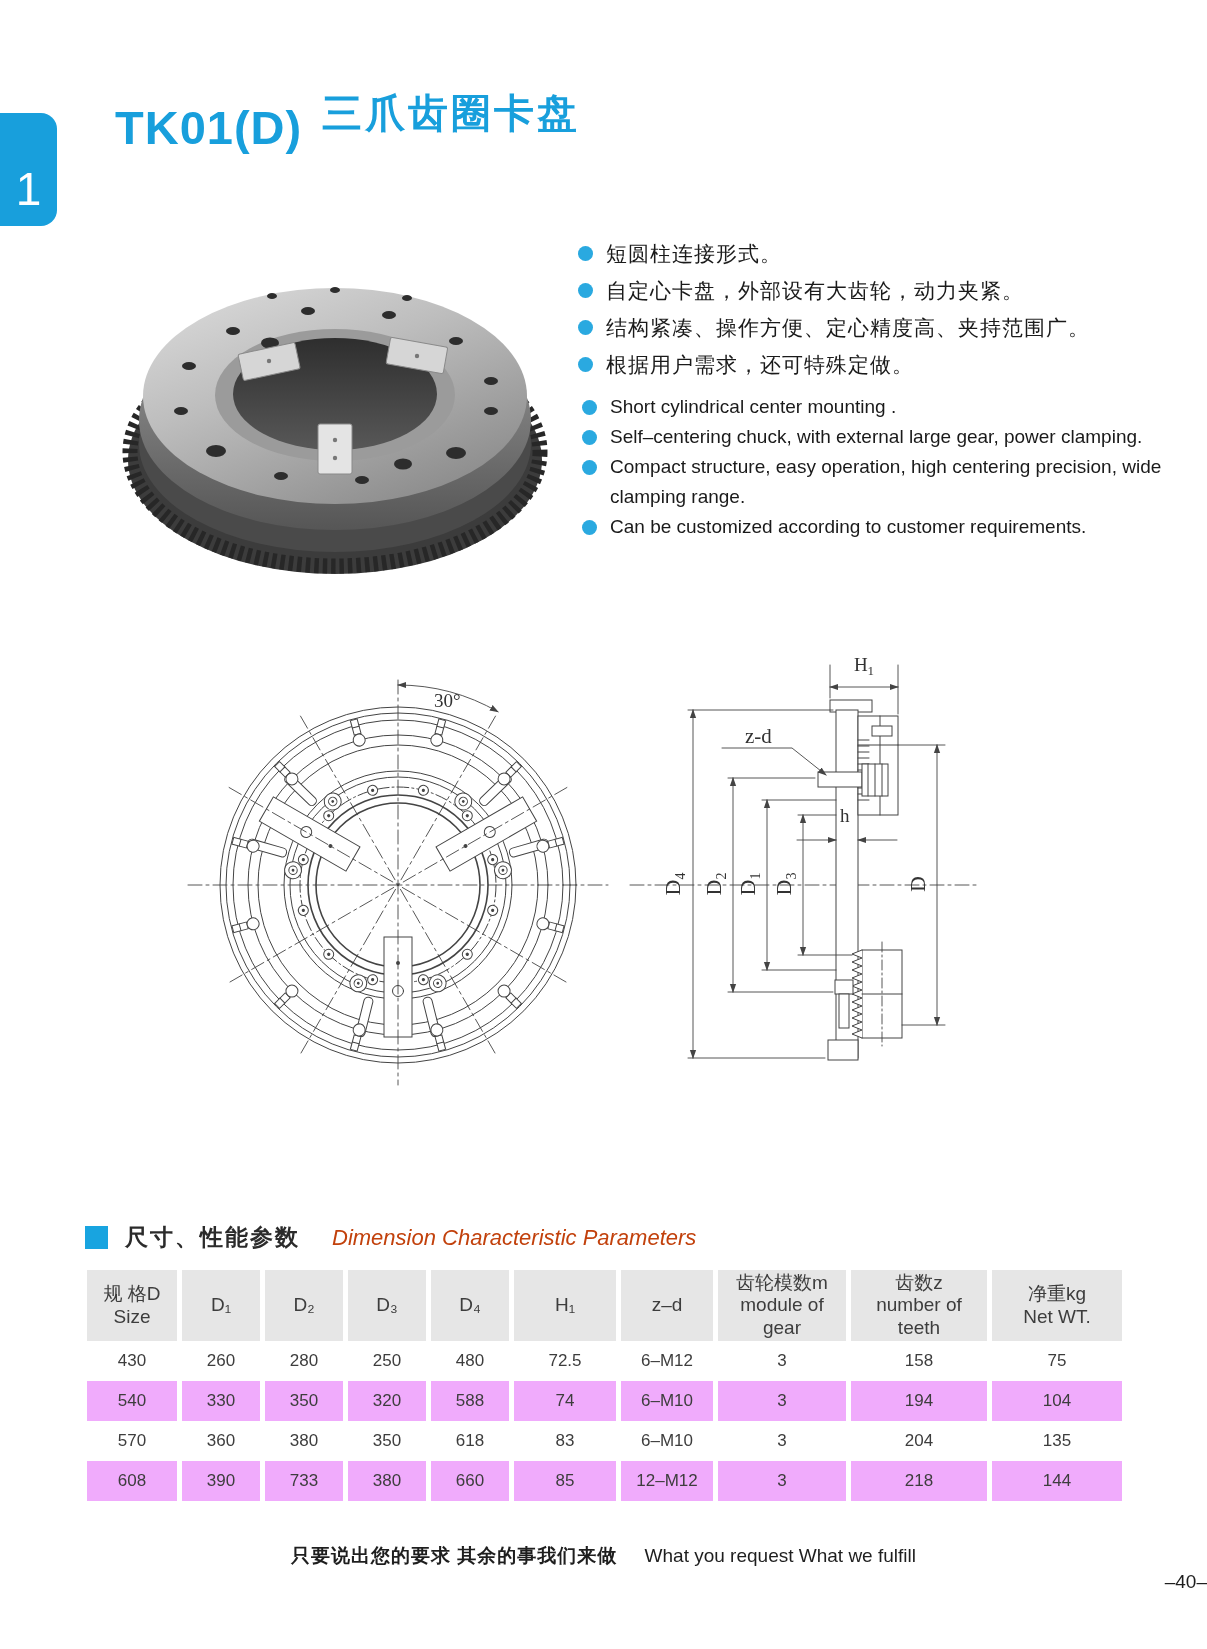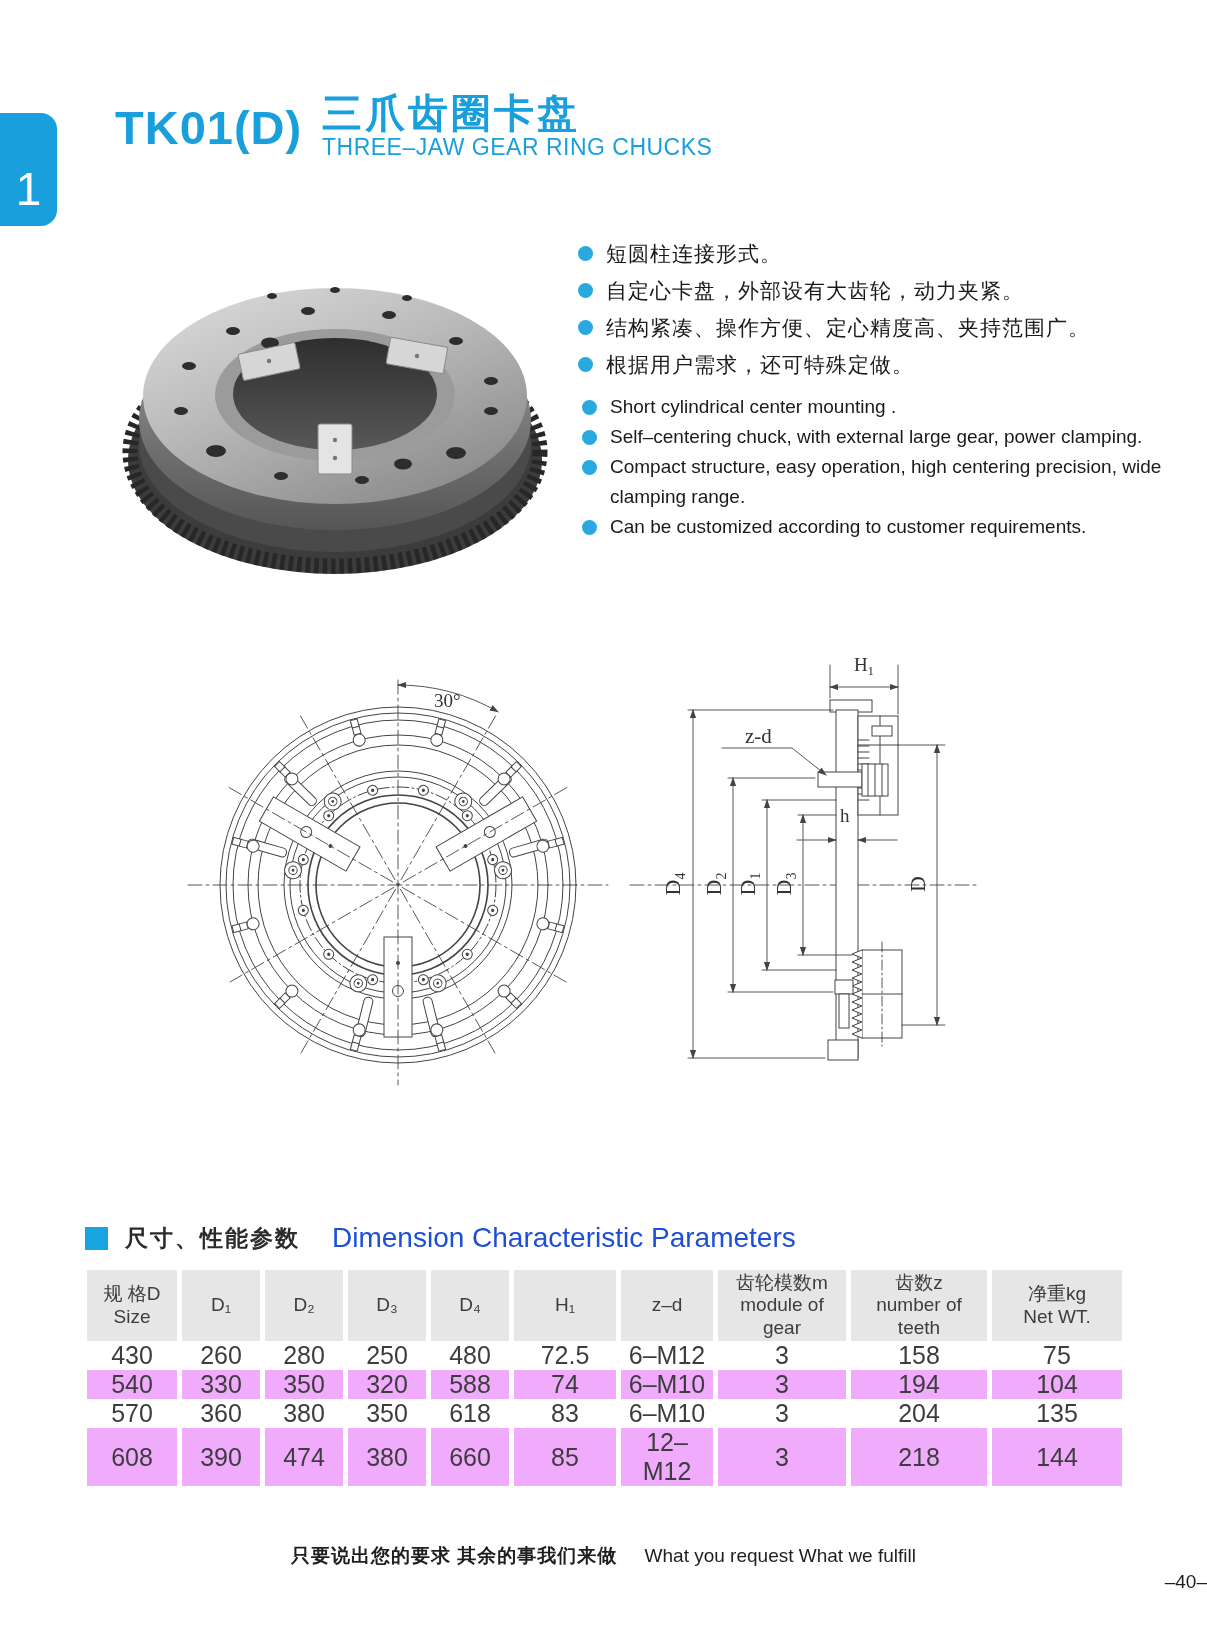--- a/index.html
+++ b/index.html
@@ -21,44 +21,43 @@
   .bul-en .item{display:flex;align-items:flex-start;font-size:19px;line-height:30px;color:#1a1a1a;}
   .dot{flex:0 0 15px;width:15px;height:15px;border-radius:50%;background:#2aa9e0;margin:6px 13px 0 0;}
   .bul-en .dot{margin-top:8px;}
   
   .drawing{position:absolute;left:185px;top:615px;width:830px;height:475px;}
   .drawing text{font-family:"Liberation Serif",serif;fill:#333;}
   
   .sec-head{position:absolute;left:85px;top:1222px;display:flex;align-items:center;}
   .sec-sq{width:23px;height:23px;background:#18a4e0;margin-right:17px;}
   .sec-cn{font-size:23px;font-weight:bold;color:#2b2b2b;letter-spacing:2px;margin-right:32px;}
-  .sec-en{font-size:28px;color:#1d4ed8;}
+  .sec-en{font-size:22px;color:#c2410c;font-style:italic;}
   
   .spec{position:absolute;left:82px;top:1270px;border-collapse:separate;border-spacing:5px 0;}
   .spec th,.spec td{text-align:center;vertical-align:middle;font-weight:normal;color:#3d3d3d;}
   .spec th{height:44px;font-size:19px;line-height:1.18;background:#e6e6e6;padding:2px 2px;}
-  .spec td{height:29px;font-size:25px;padding:0 2px;}
+  .spec td{height:40px;font-size:17px;padding:0 2px;}
   .spec tr.stripe td{background:#f0abfc;}
   
   .foot{position:absolute;left:0;top:1543px;width:100%;text-align:center;font-size:19px;color:#1e1e1e;}
   .foot .cn{font-weight:bold;letter-spacing:1px;margin-right:22px;}
   .pageno{position:absolute;left:0;top:1571px;width:100%;text-align:right;font-size:19px;color:#1e1e1e;}
 </style>
 </head>
 <body>
 
 <div id="page">
 
   <div class="side-tab">
     <span>1</span>
   </div>
 
   <div class="model">TK01(D)</div>
   <div class="title-cn">三爪齿圈卡盘</div>
-  <div class="title-en">THREE–JAW GEAR RING CHUCKS</div>
 
   <svg class="photo" viewBox="0 0 430 330">
     <defs>
       <linearGradient id="gFace" x1="0" y1="0" x2="0.7" y2="1">
         <stop offset="0" stop-color="#dedede"></stop>
           <stop offset="0.45" stop-color="#bdbdbd"></stop>
           <stop offset="1" stop-color="#8d8d8d"></stop>
       </linearGradient>
       <linearGradient id="gRim" x1="0" y1="0" x2="0" y2="1">
         <stop offset="0" stop-color="#9c9c9c"></stop>
@@ -397,21 +396,21 @@
       <td>618</td>
           <td>83</td>
       <td>6–M10</td>
           <td>3</td>
       <td>204</td>
           <td>135</td>
     </tr>
     <tr class="stripe">
       <td>608</td>
           <td>390</td>
-      <td>474</td>
+      <td>733</td>
           <td>380</td>
       <td>660</td>
           <td>85</td>
       <td>12–M12</td>
           <td>3</td>
       <td>218</td>
           <td>144</td>
     </tr>
   </tbody>
     </table>

